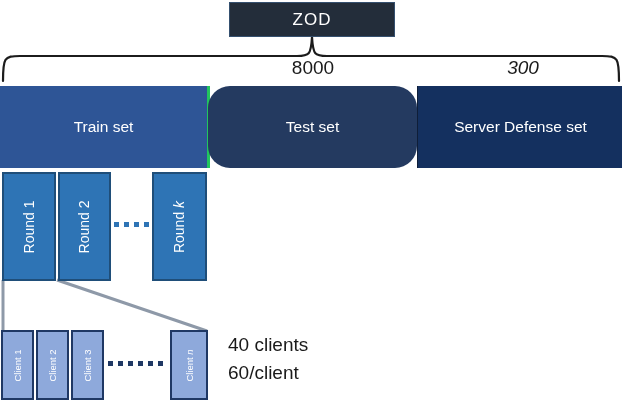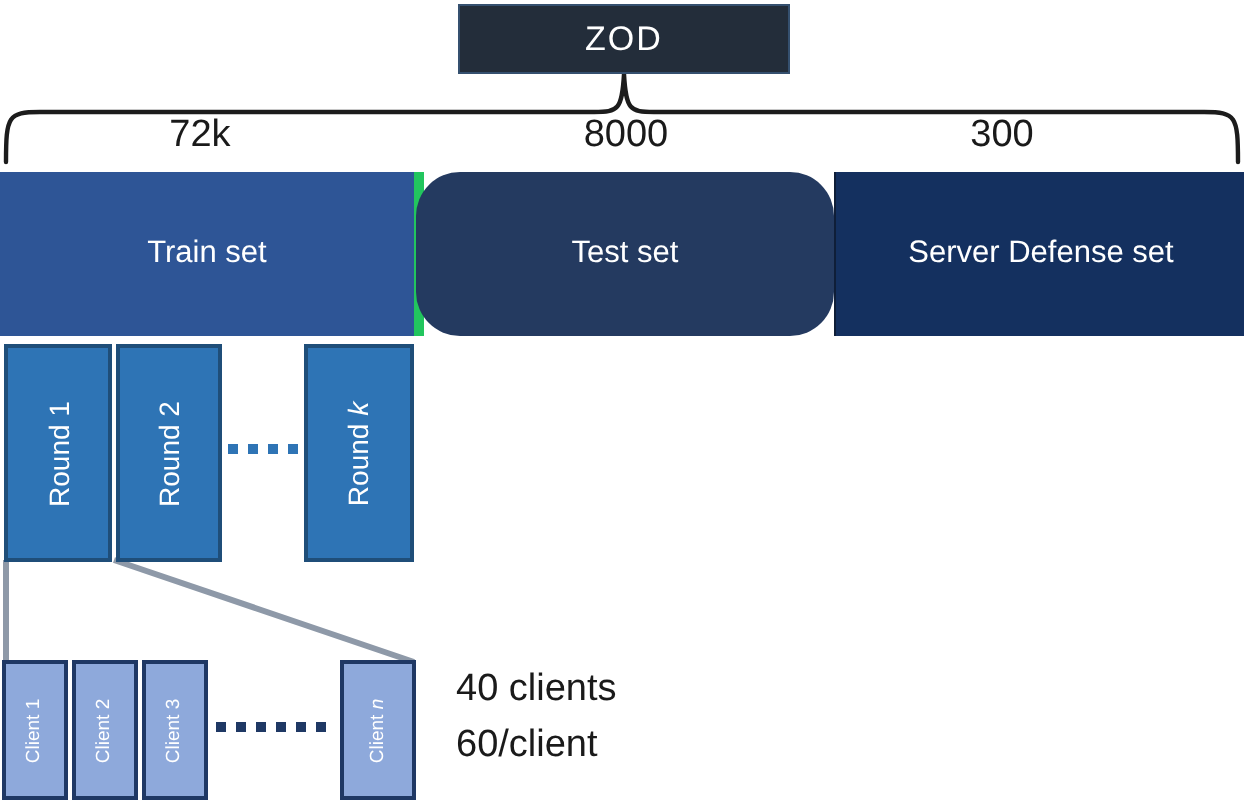--- a/index.html
+++ b/index.html
@@ -26,29 +26,29 @@
   }
 
   
   .brace-svg { left: 0; top: 33px; }
   .size-label {
     top: 57px; width: 90px; text-align: center;
     color: var(--ink); font-size: 19px;
   }
   .size-train { left: 55px; }
   .size-test { left: 268px; }
-  .size-defense { left: 456px; }
+  .size-defense { left: 478px; font-style: italic; }
 
   
   .set-box {
     top: 86px; height: 82px;
     display: flex; align-items: center; justify-content: center;
     color: #ffffff; font-size: 15.5px;
   }
-  .set-train { left: 0; width: 207px; background: var(--train-fill); border-right: 5px solid #22c55e; }
+  .set-train { left: 0; width: 207px; background: var(--train-fill); border-right: 3px solid #22c55e; }
   .set-test { left: 208px; width: 209px; background: var(--test-fill); border-radius: 22px; }
   .set-defense { left: 417px; width: 205px; background: var(--defense-fill); border-left: 1px solid #0f1e38; }
 
   
   .round-box {
     top: 172px; height: 109px;
     background: var(--round-fill);
     border: 2px solid var(--round-border);
     box-sizing: border-box;
     display: flex; align-items: center; justify-content: center;
@@ -101,21 +101,20 @@
 <div class="canvas">
 
   <div class="abs zod-box">
     <span>ZOD</span>
   </div>
 
   <svg class="abs brace-svg" width="622" height="52" viewBox="0 0 622 52">
     <path d="M 3 48 C 3 25, 4 23, 20 23 L 297 23 C 309 23, 311 22, 312 4 C 313 22, 315 23, 327 23 L 602 23 C 618 23, 619 25, 619 48" fill="none" stroke="var(--brace)" stroke-width="2.2" stroke-linecap="round"></path>
   </svg>
 
-  <div class="abs size-label size-train">72k</div>
   <div class="abs size-label size-test">8000</div>
   <div class="abs size-label size-defense">300</div>
 
   <div class="abs set-box set-train">
     <span>Train set</span>
   </div>
   <div class="abs set-box set-test">
     <span>Test set</span>
   </div>
   <div class="abs set-box set-defense">

